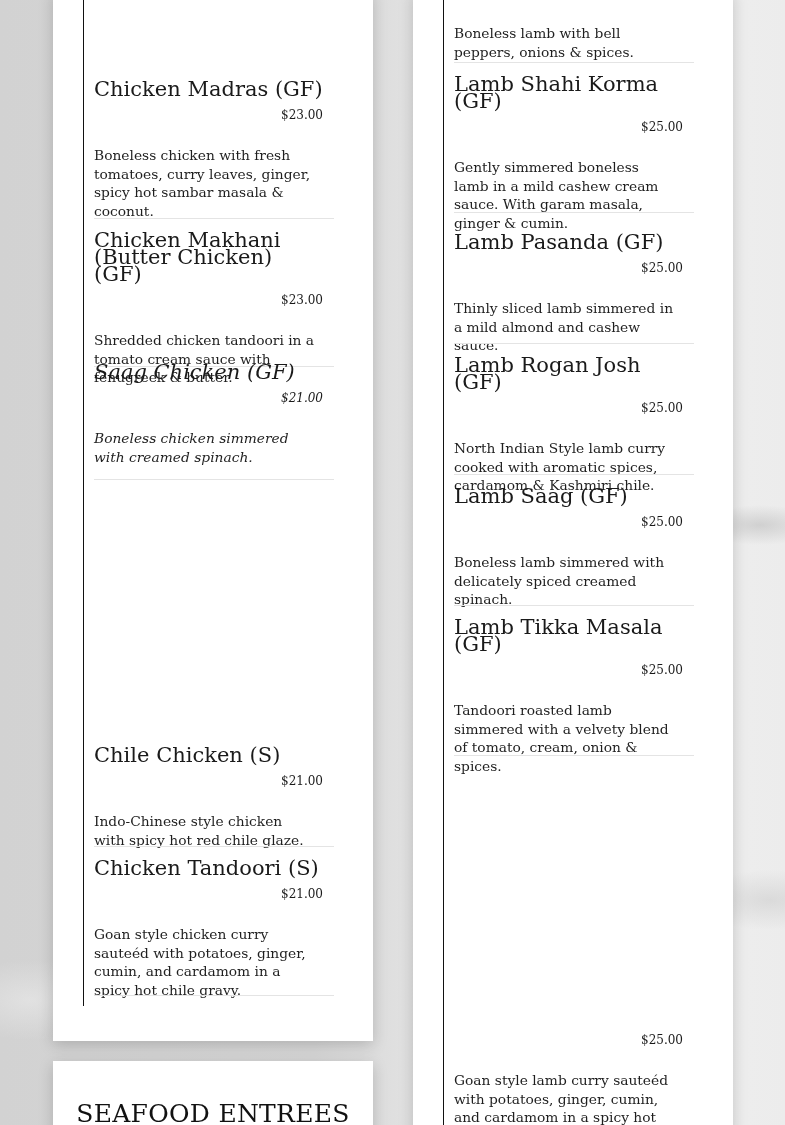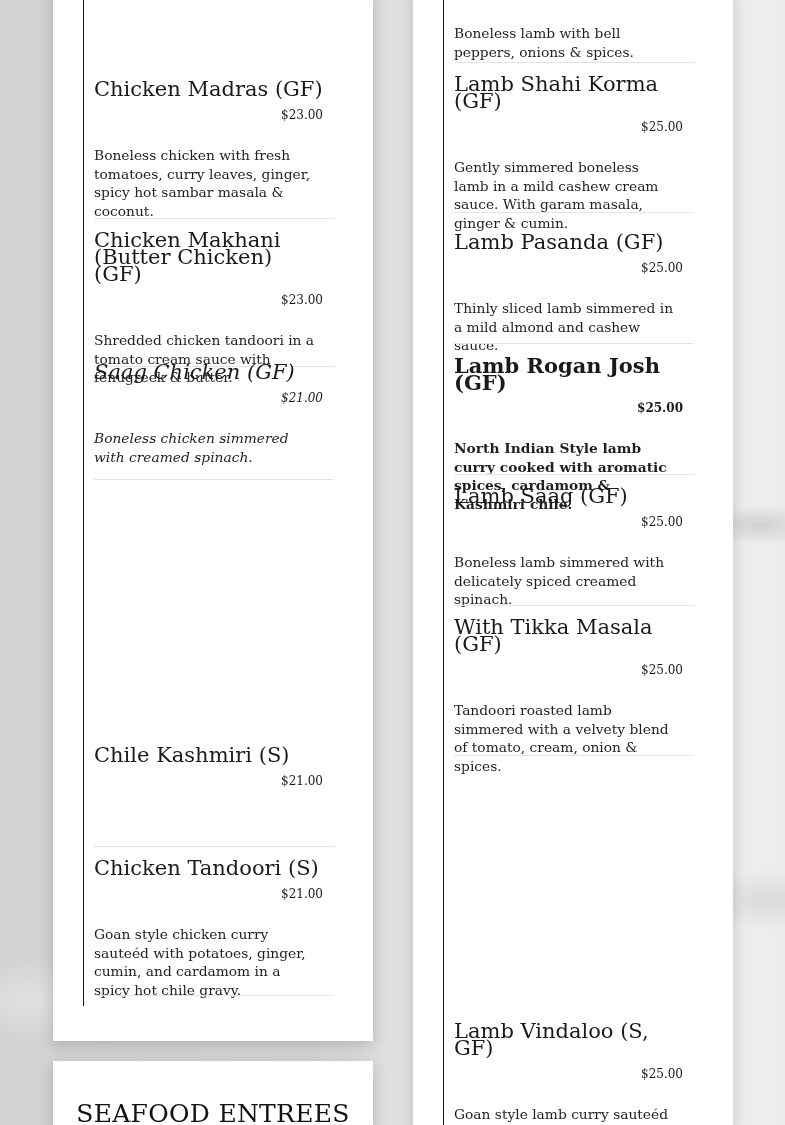--- a/index.html
+++ b/index.html
@@ -123,22 +123,23 @@
   <div class="sep" style="top:376px;"></div>
 
   <div class="item" style="top:374px;font-style:italic;">
     <div class="item-name">Saag Chicken (GF)</div>
     <div class="item-price">$21.00</div>
     <div class="item-desc">Boneless chicken simmered with creamed spinach.</div>
   </div>
   <div class="sep" style="top:489px;"></div>
 
   <div class="item" style="top:757px;">
-    <div class="item-name">Chile Kashmiri (S)</div>
+    <div class="item-name">Chile Chicken (S)</div>
     <div class="item-price">$21.00</div>
+    <div class="item-desc">Indo-Chinese style chicken with spicy hot red chile glaze.</div>
   </div>
   <div class="sep" style="top:856px;"></div>
 
   <div class="item" style="top:870px;">
     <div class="item-name">Chicken Tandoori (S)</div>
     <div class="item-price">$21.00</div>
     <div class="item-desc">Goan style chicken curry sauteéd with potatoes, ginger, cumin, and cardamom in a spicy hot chile gravy.</div>
   </div>
   <div class="sep" style="top:1005px;"></div>
 </div>
@@ -162,39 +163,38 @@
   </div>
   <div class="sep" style="top:222px;"></div>
 
   <div class="item" style="top:244px;">
     <div class="item-name">Lamb Pasanda (GF)</div>
     <div class="item-price">$25.00</div>
     <div class="item-desc">Thinly sliced lamb simmered in a mild almond and cashew sauce.</div>
   </div>
   <div class="sep" style="top:353px;"></div>
 
-  <div class="item" style="top:367px;font-weight:bold;">
+  <div class="item" style="top:367px;">
     <div class="item-name">Lamb Rogan Josh (GF)</div>
     <div class="item-price">$25.00</div>
     <div class="item-desc">North Indian Style lamb curry cooked with aromatic spices, cardamom &amp; Kashmiri chile.</div>
   </div>
   <div class="sep" style="top:484px;"></div>
 
   <div class="item" style="top:498px;">
     <div class="item-name">Lamb Saag (GF)</div>
     <div class="item-price">$25.00</div>
     <div class="item-desc">Boneless lamb simmered with delicately spiced creamed spinach.</div>
   </div>
   <div class="sep" style="top:615px;"></div>
 
   <div class="item" style="top:629px;">
-    <div class="item-name">With Tikka Masala (GF)</div>
+    <div class="item-name">Lamb Tikka Masala (GF)</div>
     <div class="item-price">$25.00</div>
     <div class="item-desc">Tandoori roasted lamb simmered with a velvety blend of tomato, cream, onion &amp; spices.</div>
   </div>
   <div class="sep" style="top:765px;"></div>
 
   <div class="item" style="top:1033px;">
-    <div class="item-name">Lamb Vindaloo (S, GF)</div>
     <div class="item-price">$25.00</div>
     <div class="item-desc">Goan style lamb curry sauteéd with potatoes, ginger, cumin, and cardamom in a spicy hot</div>
   </div>
 </div>
 
 </body></html>

